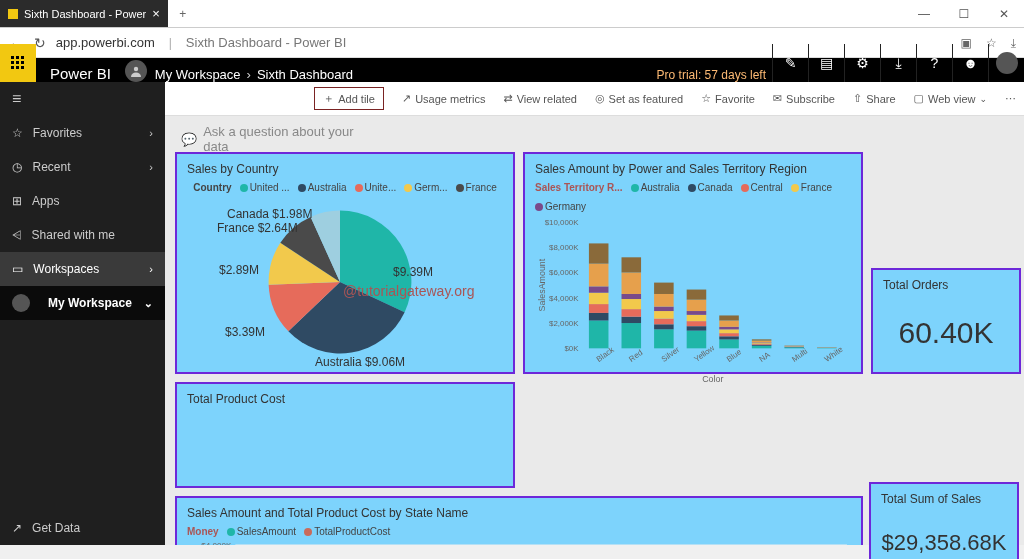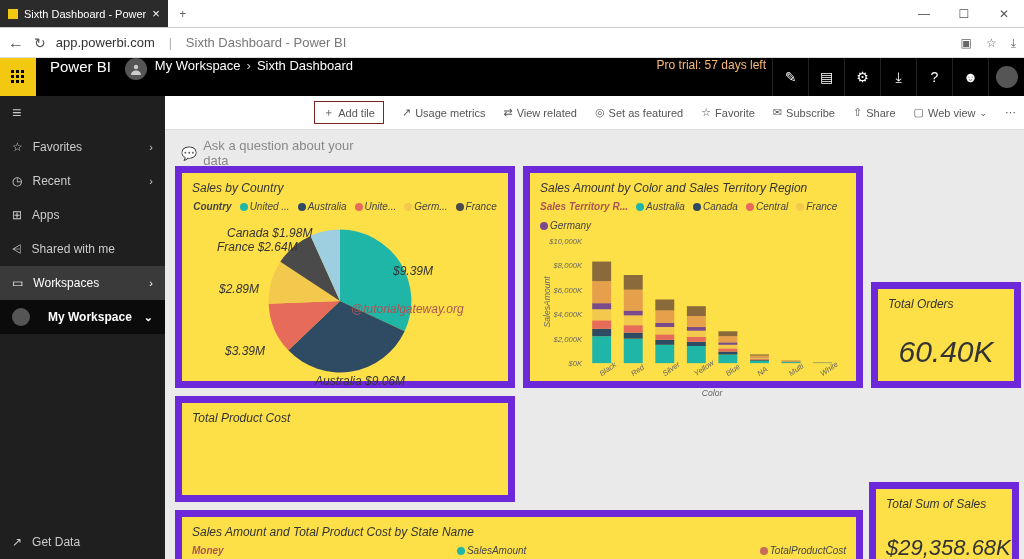--- a/index.html
+++ b/index.html
@@ -9,21 +9,21 @@
 .tab .bar { width:10px; height:10px; background:#f2c811; display:inline-block; }
 .tab .x { margin-left:auto; font-size:13px; }
 .newtab { width:30px; display:flex; align-items:center; justify-content:center; color:#666; }
 .winbtns { margin-left:auto; display:flex; }
 .winbtns div { width:40px; display:flex; align-items:center; justify-content:center; color:#555; font-size:12px; }
 .addrbar { height:30px; background:#fff; display:flex; align-items:center; padding:0 8px; gap:10px; border-bottom:1px solid #ddd; }
 .addrbar .arrow { font-size:16px; color:#555; }
 .addrbar .url { font-size:13px; color:#333; }
 .addrbar .sep { color:#aaa; margin:0 4px; }
 .righticons { margin-left:auto; display:flex; gap:14px; color:#666; }
-.blackbar { height:38px; background:#000; color:#fff; display:flex; align-items:flex-start; }
+.blackbar { height:24px; background:#000; color:#fff; display:flex; align-items:flex-end; }
 .waffle { width:36px; height:38px; background:#f2c811; display:flex; align-items:center; justify-content:center; }
 .waffle svg { width:16px; height:16px; }
 .brand { font-size:15px; padding:0 14px; }
 .avatar { width:22px; height:22px; border-radius:50%; background:#555; display:inline-flex; align-items:center; justify-content:center; margin-right:8px; }
 .crumbs { font-size:13px; color:#ccc; display:flex; align-items:center; }
 .crumbs .lk { color:#fff; }
 .trial { margin-left:auto; font-size:12px; color:#fdba74; padding-right:6px; }
 .topicons { display:flex; }
 .topicons div { width:36px; height:38px; display:flex; align-items:center; justify-content:center; color:#fff; font-size:14px; border-left:1px solid #222; }
 .main { display:flex; height:463px; }
@@ -34,33 +34,33 @@
 .side .item .chev { margin-left:auto; font-size:11px; }
 .side .bottom { margin-top:auto; }
 .side .item.ws { background:#0b0b0b; color:#fff; font-weight:600; }
 .content { flex:1; background:#eaeaea; overflow:hidden; }
 .dashbar { height:34px; background:#fff; border-bottom:1px solid #ddd; display:flex; align-items:center; padding:0 8px; gap:18px; justify-content:flex-end; font-size:11px; color:#555; }
 .dashbar .btn { display:flex; align-items:center; gap:4px; }
 .dashbar .addtile { border:1.5px solid #7a2323; padding:3px 8px; color:#555; }
 .qa { height:36px; padding:6px 14px; }
 .qa .inp { display:flex; align-items:center; gap:6px; border-bottom:1px solid #aaa; width:200px; color:#888; font-size:13px; padding:2px; }
 .grid { display:grid; grid-template-columns:340px 340px 150px; grid-auto-rows:auto; gap:8px; padding:0 10px; }
-.tile { background:#fde047; border:7px solid #6d28d9; padding:8px 10px;font-style:italic; }
+.tile { background:#7dd3fc; border:2px solid #6d28d9; padding:8px 10px; }
 .tile .title { font-size:12px; color:#333; margin-bottom:6px; }
 .pie { display:flex; flex-direction:column; align-items:center; position:relative; }
-.legend { font-size:10px; color:#444; display:flex; flex-wrap:wrap; gap:8px; justify-content:space-between; margin-bottom:4px; }
+.legend { font-size:10px; color:#444; display:flex; flex-wrap:wrap; gap:8px; justify-content:flex-start; margin-bottom:4px; }
 .dot { width:8px; height:8px; border-radius:50%; display:inline-block; margin-right:2px; vertical-align:middle; }
 .piewrap { position:relative; width:180px; height:170px; }
 .piewrap svg { width:170px; height:170px; }
 .plabel { position:absolute; font-size:12px; color:#333; white-space:nowrap; }
 .kpi .big { font-size:26px; font-weight:300; text-align:center; padding:18px 0; }
 .barchart svg, .linechart svg { width:100%; }
 .axislabel { font-size:9px; fill:#666; }
 .ticktext { font-size:8px; fill:#666; }
-.watermark { position:absolute; left:96px; top:86px; font-size:12px; color:#a55; }
+.watermark { position:absolute; left:88px; top:86px; font-size:14px; color:#a55; }
 </style>
 </head>
 <body>
 
 <div class="titlebar">
   <div class="tab">
     <span class="bar"></span>
     <span>Sixth Dashboard - Power</span>
     <span class="x">×</span>
   </div>
@@ -231,28 +231,28 @@
                 <path d="M50 50 L19.633740666094212 79.0153458374354 A42 42 0 0 1 8.028634635833725 51.550641630959156 Z" fill="#e66b5b"></path>
                 <path d="M50 50 L8.028634635833725 51.550641630959156 A42 42 0 0 1 14.9090544475739 26.921318490072544 Z" fill="#f2c94c"></path>
                 <path d="M50 50 L14.9090544475739 26.921318490072544 A42 42 0 0 1 32.72561644709451 11.716900950065337 Z" fill="#4a4a4a"></path>
                 <path d="M50 50 L32.72561644709451 11.716900950065337 A42 42 0 0 1 49.99999999999996 8 Z" fill="#9ecfe0"></path>
               </svg>
             <span class="plabel" style="left:-28px;top:10px">Canada $1.98M</span>
             <span class="plabel" style="left:-38px;top:24px">France $2.64M</span>
             <span class="plabel" style="left:-36px;top:66px">$2.89M</span>
             <span class="plabel" style="left:-30px;top:128px">$3.39M</span>
             <span class="plabel" style="left:60px;top:158px">Australia $9.06M</span>
-            <span class="plabel" style="left:138px;top:48px">$9.39M</span>
+            <span class="plabel" style="left:138px;top:68px">$9.39M</span>
             <span class="watermark">@tutorialgateway.org</span>
           </div>
         </div>
       </div>
 
       <div class="tile barchart" style="height:222px">
-        <div class="title">Sales Amount by Color and Sales Territory Region</div>
+        <div class="title">Sales Amount by Power and Sales Territory Region</div>
         <div class="legend" style="justify-content:flex-start">
           <b style="color:#a55">Sales Territory R...</b>
           <span><span class="dot" style="background:#1fb6a8"></span><span>Australia</span></span>
           <span><span class="dot" style="background:#2f4a63"></span><span>Canada</span></span>
           <span><span class="dot" style="background:#e66b5b"></span><span>Central</span></span>
           <span><span class="dot" style="background:#f2c94c"></span><span>France</span></span>
           <span><span class="dot" style="background:#7a4a8a"></span><span>Germany</span></span>
         </div>
         <svg viewBox="0 0 320 170" id="barsvg">
             <text x="44" y="137" text-anchor="end" class="ticktext">$0K</text>

